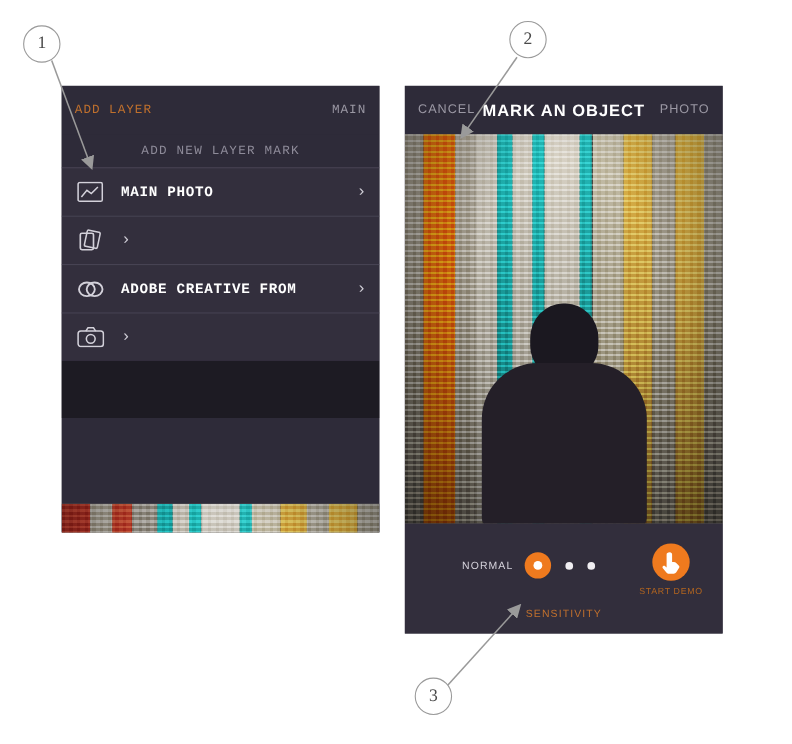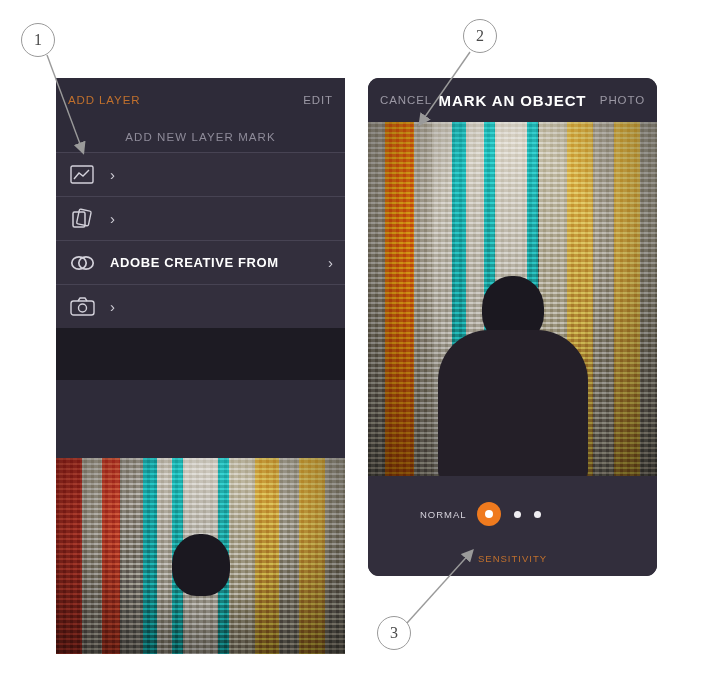--- a/index.html
+++ b/index.html
@@ -5,22 +5,22 @@
   html,body{margin:0;padding:0;}
   body{
     width:720px;height:676px;background:#ffffff;
     font-family:"Liberation Sans",sans-serif;
     position:relative;overflow:hidden;
   }
   .stage{position:absolute;left:0;top:0;width:720px;height:676px;}
 
   
   .phone{position:absolute;overflow:hidden;background:#2e2b39;}
-  #phone-left{left:56px;top:78px;width:289px;height:576px;}
-  #phone-right{left:368px;top:78px;width:289px;height:498px;border-radius:11px;}
+  #phone-left{left:56px;top:78px;width:289px;height:406px;font-family:Liberation Mono, monospace;}
+  #phone-right{left:368px;top:78px;width:289px;height:498px;}
 
   
   .navbar{
     position:absolute;left:0;top:0;width:100%;height:44px;
     background:#2e2b39;display:flex;align-items:center;
     justify-content:space-between;padding:0 12px;box-sizing:border-box;
   }
   .nav-side{font-size:11.5px;letter-spacing:.9px;color:#9b98a4;white-space:nowrap;}
   .nav-side.accent{color:#c0702d;}
   .nav-title{
@@ -114,34 +114,35 @@
 </style>
 </head>
 <body>
 
 <div class="stage">
 
   <div class="phone" id="phone-left">
 
     <div class="navbar">
       <span class="nav-side accent">ADD LAYER</span>
-      <span class="nav-side">EDIT</span>
+      <span class="nav-side">MAIN</span>
     </div>
 
     <div class="sub-head">ADD NEW LAYER MARK</div>
 
     <div class="list">
 
       <div class="row">
         <span class="ico">
           <svg width="24" height="19" viewBox="0 0 24 19">
             <rect x="1" y="1" width="22" height="17" rx="1.5" fill="none" stroke="#d3d1da" stroke-width="1.4"></rect>
             <polyline points="4,14 9,8 13,11 19,5" fill="none" stroke="#d3d1da" stroke-width="1.4"></polyline>
           </svg>
         </span>
+        <span class="label">MAIN PHOTO</span>
         <span class="chev">›</span>
       </div>
 
       <div class="row">
         <span class="ico">
           <svg width="24" height="22" viewBox="0 0 24 22">
             <rect x="8" y="2" width="12" height="15" rx="1.5" transform="rotate(12 14 9)" fill="none" stroke="#d3d1da" stroke-width="1.4"></rect>
             <rect x="3" y="4" width="12" height="15" rx="1.5" fill="none" stroke="#d3d1da" stroke-width="1.5"></rect>
           </svg>
         </span>
@@ -237,20 +238,28 @@
       <div class="sens-wrap">
         <span class="sens-label">NORMAL</span>
         <span class="dot-lg">
             <i></i>
           </span>
         <span class="dot-sm"></span>
         <span class="dot-sm"></span>
       </div>
       <div class="sens-cap">SENSITIVITY</div>
 
+      <div class="demo">
+        <div class="demo-circle">
+          <svg width="20" height="22" viewBox="0 0 20 22">
+            <path d="M9 2c1.1 0 2 .9 2 2v7h1.4c1 0 1.9.4 2.6 1.1l2.2 2.2c.5.5.6 1.3.2 1.9l-2.6 4c-.5.8-1.4 1.3-2.4 1.3H8.2c-.9 0-1.8-.4-2.4-1.1l-3.2-3.8c-.5-.6-.4-1.5.2-2 .6-.5 1.4-.4 1.9.1L6 16V4c0-1.1.9-2 3-2z" fill="#ffffff"></path>
+          </svg>
+        </div>
+        <div class="demo-cap">START DEMO</div>
+      </div>
     </div>
   </div>
 
   <svg class="leader">
     <defs>
       <marker id="ah" markerWidth="9" markerHeight="9" refX="7" refY="4.5" orient="auto">
         <path d="M0,0 L9,4.5 L0,9 z" fill="#9a9a9a"></path>
       </marker>
     </defs>
     <line x1="47" y1="55" x2="83" y2="152" stroke="#9a9a9a" stroke-width="1.4" marker-end="url(#ah)"></line>

